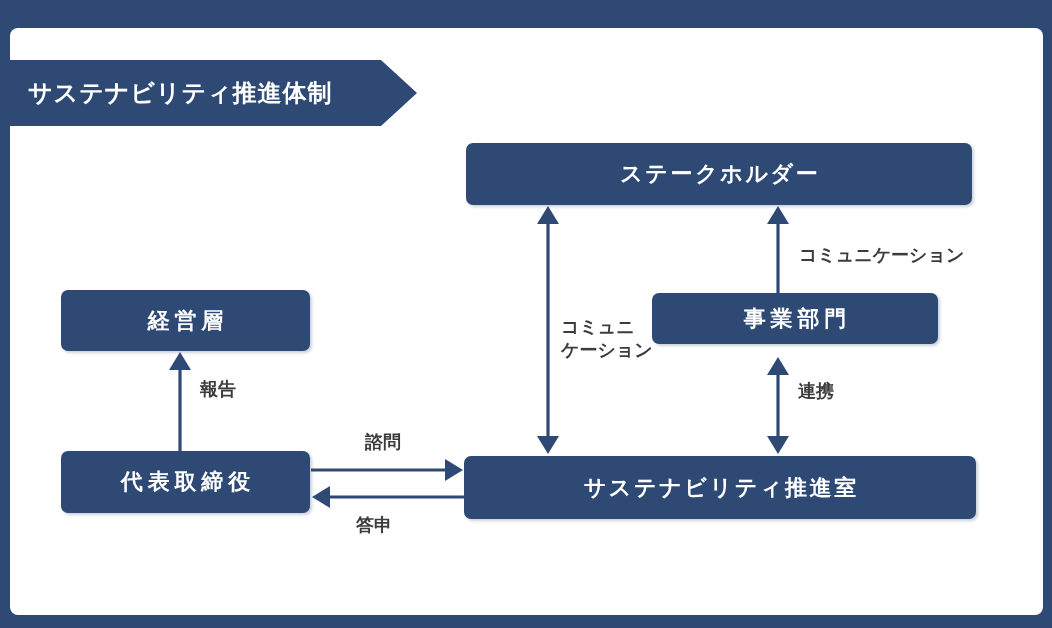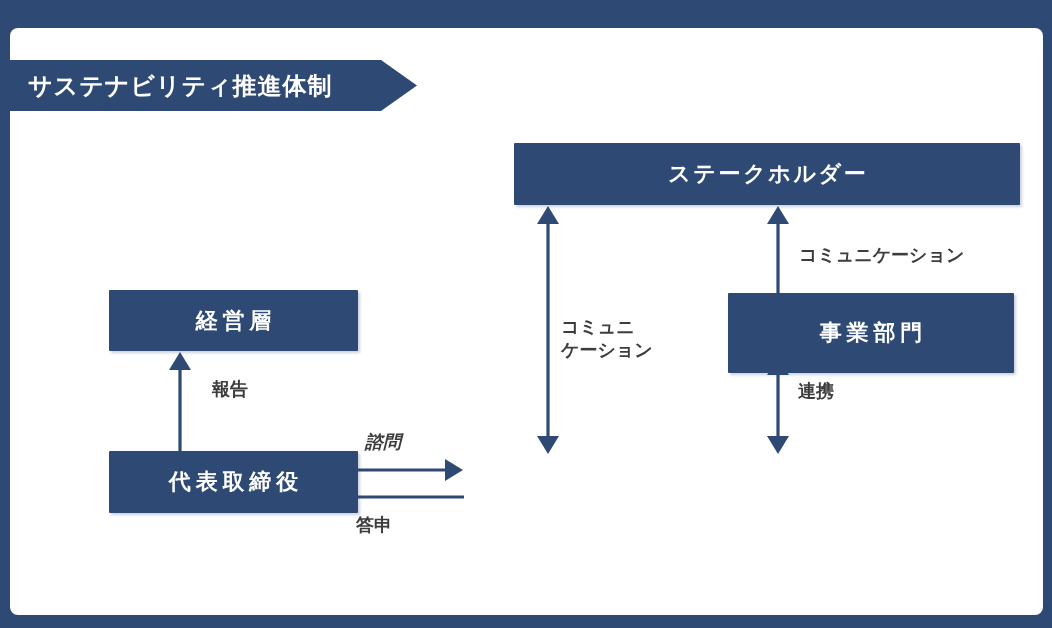--- a/index.html
+++ b/index.html
@@ -22,65 +22,64 @@
   .card {
     position: absolute;
     left: 10px; top: 28px;
     width: 1033px; height: 587px;
     background: var(--card-bg);
     border-radius: 8px;
   }
   .banner {
     position: absolute;
     left: 10px; top: 60px;
-    width: 407px; height: 51px;
+    width: 407px; height: 66px;
     background: var(--navy);
     clip-path: polygon(0 0, calc(100% - 36px) 0, 100% 50%, calc(100% - 36px) 100%, 0 100%);
     display: flex;
     align-items: center;
   }
   .banner-text {
     color: #fff;
     font-weight: bold;
     font-size: 24px;
     letter-spacing: 1px;
     padding-left: 18px;
     white-space: nowrap;
   }
   .node {
     position: absolute;
     background: var(--navy);
-    border-radius: 1px;
+    border-radius: 7px;
     color: #fff;
     font-weight: bold;
     font-size: 22px;
     display: flex;
     align-items: center;
     justify-content: center;
     white-space: nowrap;
     box-shadow: 2px 2px 3px rgba(46, 74, 116, 0.25);
-    margin-left: 48px;
   }
   .node.wide-spacing { letter-spacing: 0.22em; text-indent: 0.22em; }
   .node.mid-spacing  { letter-spacing: 0.12em; text-indent: 0.12em; }
   .node-stakeholder { left: 466px; top: 143px; width: 506px; height: 62px; }
   .node-management  { left: 61px;  top: 290px; width: 249px; height: 61px; }
-  .node-business    { left: 680px; top: 293px; width: 286px; height: 80px; }
+  .node-business    { left: 652px; top: 293px; width: 286px; height: 51px; }
   .node-ceo         { left: 61px;  top: 451px; width: 249px; height: 62px; }
   .node-office      { left: 464px; top: 456px; width: 512px; height: 63px; }
   .edge-label {
     position: absolute;
     color: var(--label-text);
     font-weight: bold;
     font-size: 18px;
     line-height: 23px;
     white-space: nowrap;
   }
-  .label-report        { left: 212px; top: 378px; text-align: center; }
-  .label-consult       { left: 365px; top: 431px; font-style: italic; }
+  .label-report        { left: 200px; top: 378px; text-align: center; }
+  .label-consult       { left: 365px; top: 431px; }
   .label-reply         { left: 356px; top: 514px; }
   .label-comm-center   { left: 561px; top: 316px; }
   .label-comm-right    { left: 799px; top: 244px; }
   .label-cooperation   { left: 798px; top: 380px; }
   svg.arrows {
     position: absolute;
     left: 0; top: 0;
     width: 1052px; height: 628px;
     pointer-events: none;
   }
@@ -137,20 +136,23 @@
   </div>
   <div class="node node-management wide-spacing">
     <span>経営層</span>
   </div>
   <div class="node node-business wide-spacing">
     <span>事業部門</span>
   </div>
   <div class="node node-ceo wide-spacing">
     <span>代表取締役</span>
   </div>
+  <div class="node node-office mid-spacing">
+    <span>サステナビリティ推進室</span>
+  </div>
 
   <div class="edge-label label-report">報告</div>
   <div class="edge-label label-consult">諮問</div>
   <div class="edge-label label-reply">答申</div>
   <div class="edge-label label-cooperation">連携</div>
   <div class="edge-label label-comm-right">コミュニケーション</div>
   <div class="edge-label label-comm-center">
     <div>コミュニ</div>
     <div>ケーション</div>
   </div>

